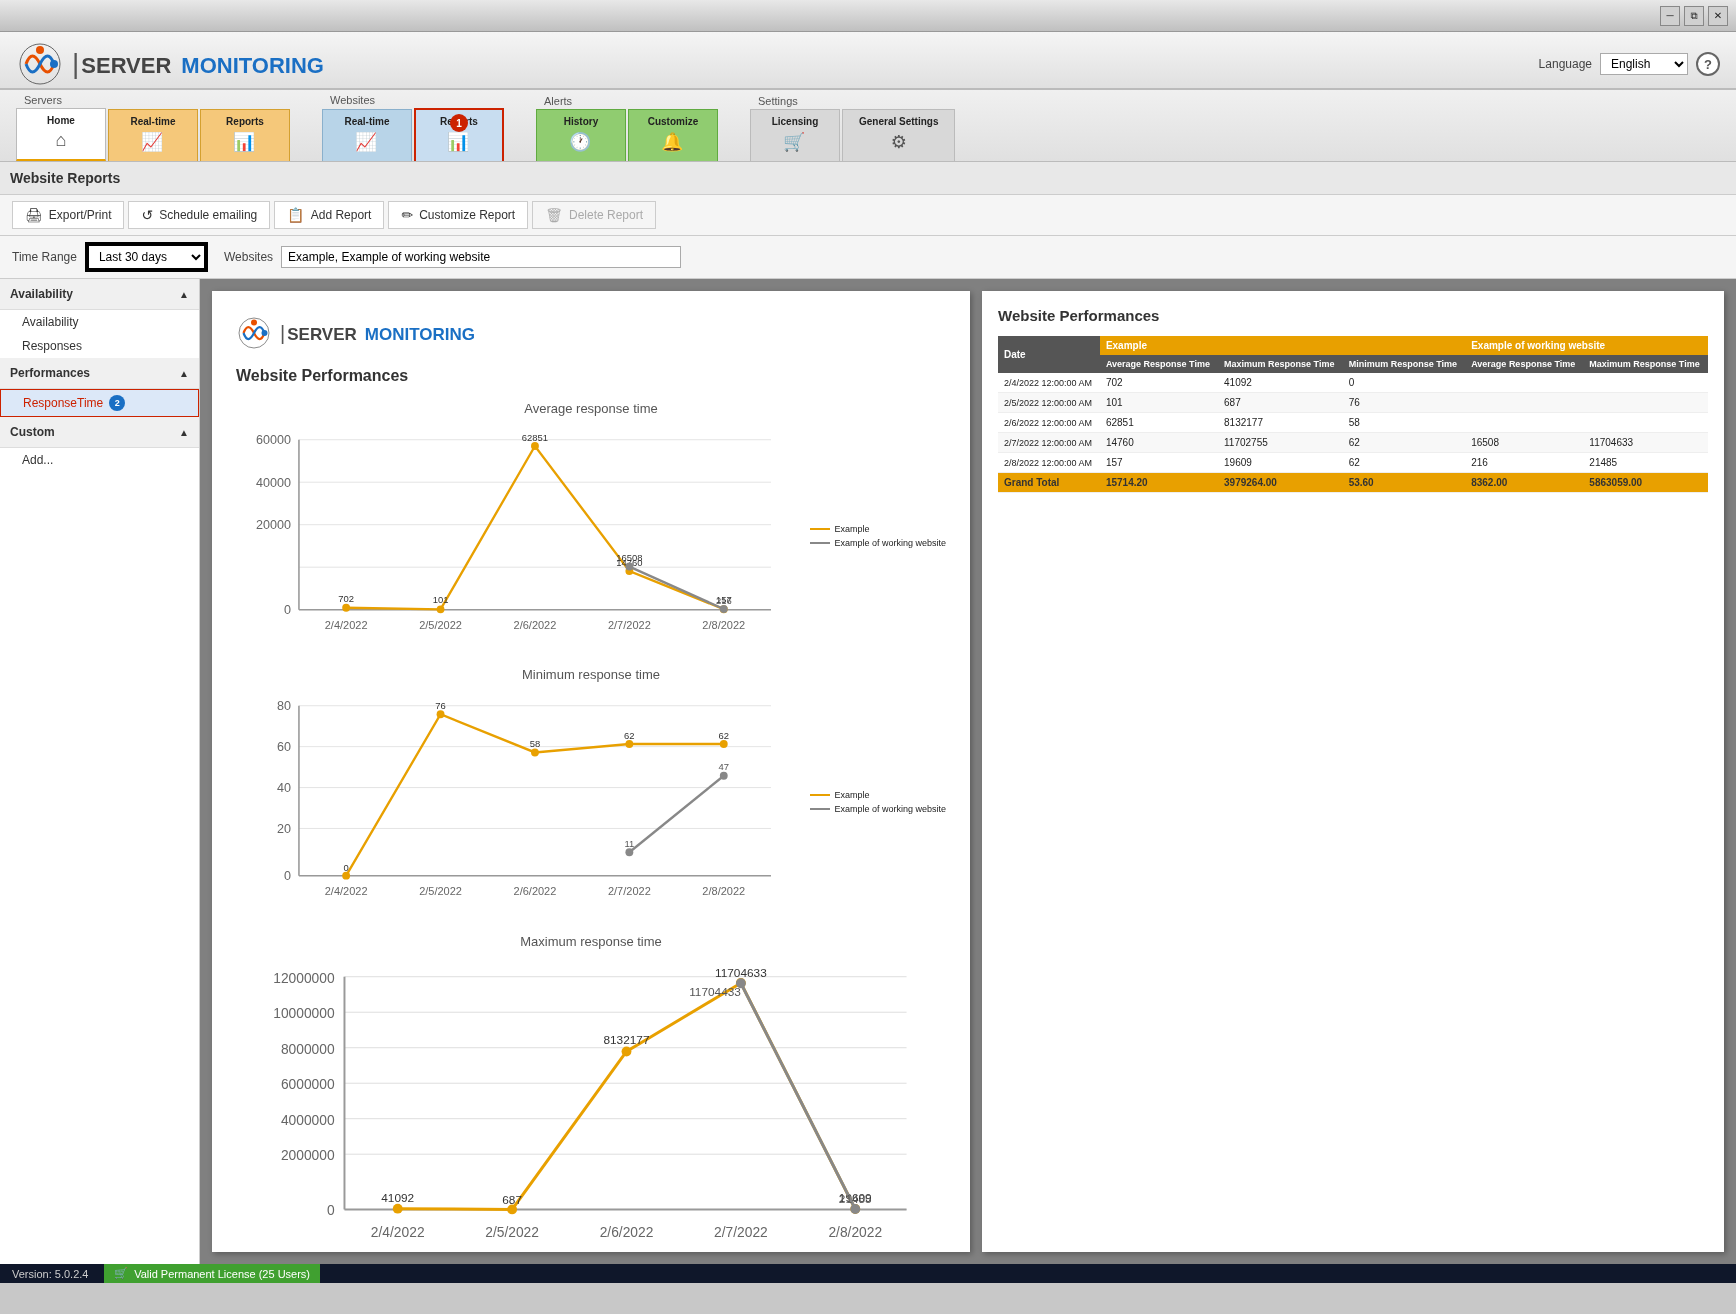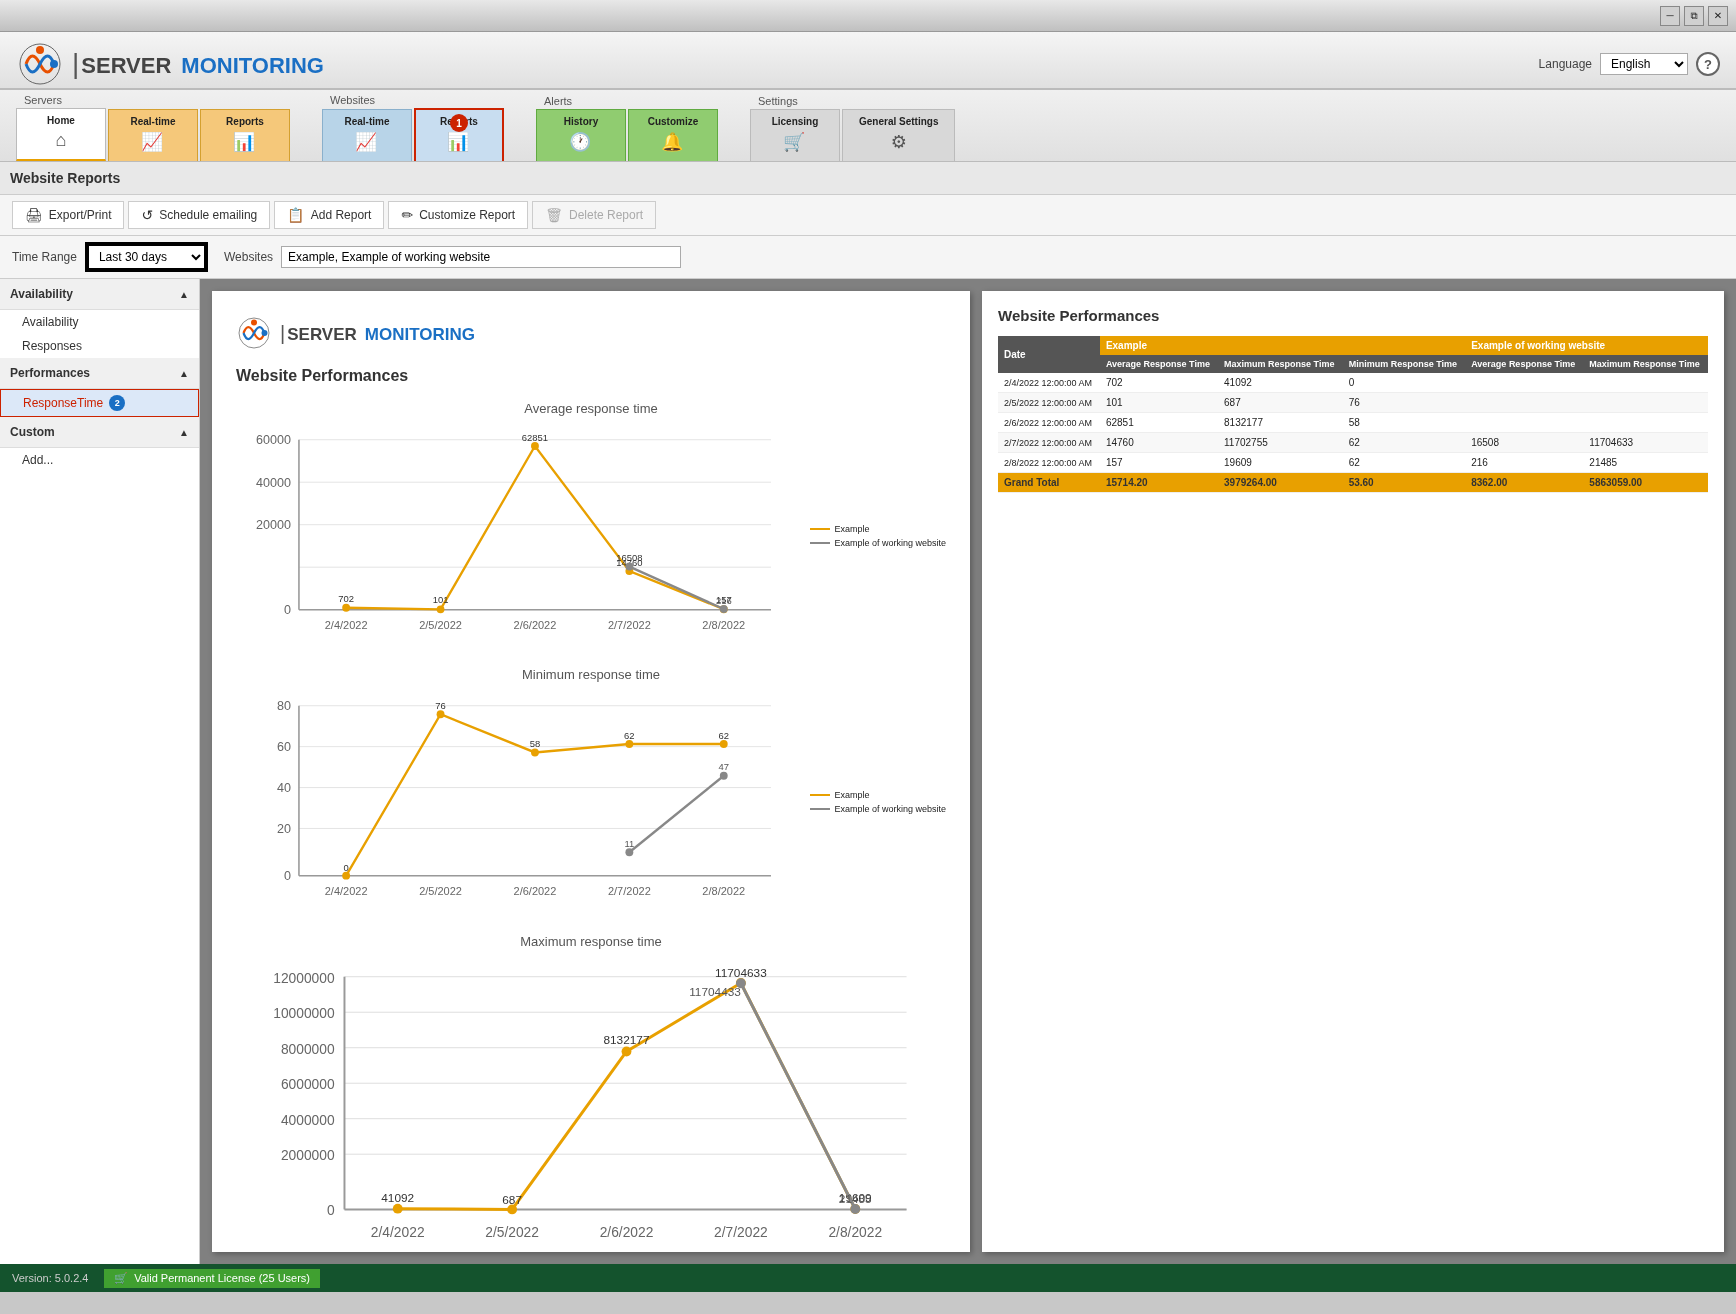--- a/index.html
+++ b/index.html
@@ -96,21 +96,21 @@
     .report-table-title { font-size: 15px; font-weight: 600; color: #333; margin-bottom: 12px; }
     .report-table { width: 100%; border-collapse: collapse; font-size: 10px; }
     .report-table th { background: #555; color: white; padding: 4px 6px; text-align: left; font-size: 10px; }
     .report-table th.orange-header { background: #e8a000; color: white; }
     .report-table td { padding: 4px 6px; border-bottom: 1px solid #eee; }
     .report-table tr.alt { background: #f8f8f8; }
     .report-table tr.grand-total td { background: #e8a000; font-weight: bold; color: #333; }
     .report-table .date-col { font-size: 9px; }
 
     
-    .status-bar { background: #14532d; height: 28px; display: flex; align-items: center; padding: 0 12px; gap: 16px; }
+    .status-bar { background: #0f172a; height: 19px; display: flex; align-items: center; padding: 0 12px; gap: 16px; }
     .status-version { color: #ccc; font-size: 11px; }
     .status-license { background: #40a030; color: white; font-size: 11px; padding: 3px 10px; display: flex; align-items: center; gap: 6px; }
 
     .chevron { font-size: 10px; }
     .nav-group-sep { width: 8px; }
   </style>
 </head>
 <body>
 
 <div class="title-bar">

